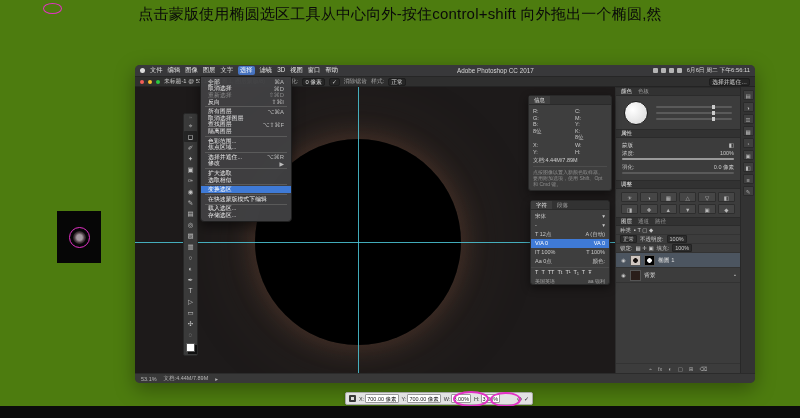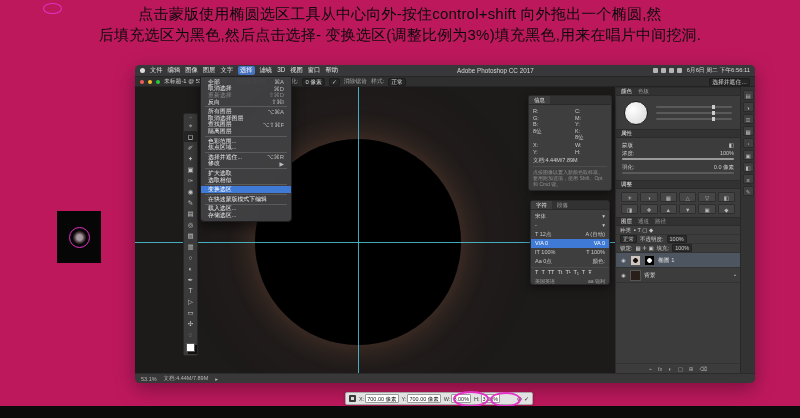--- a/index.html
+++ b/index.html
@@ -1,18 +1,18 @@
 <!DOCTYPE html>
 <html style="--magenta: #e431c6; --blue: #3f7ad6; --guide: #4cc8d9;"><head>
 <meta charset="utf-8">
 <style>
   *{margin:0;padding:0;box-sizing:border-box;}
   html,body{background:#fff;}
   body{width:800px;height:418px;overflow:hidden;}
-  .page{position:relative;width:800px;height:418px;background:#be185d;font-family:"Liberation Sans","DejaVu Sans",sans-serif;overflow:hidden;}
+  .page{position:relative;width:800px;height:418px;background:#4d7c0f;font-family:"Liberation Sans","DejaVu Sans",sans-serif;overflow:hidden;}
 
   
   .tut{position:absolute;top:3px;left:0;width:100%;text-align:center;font-size:15px;line-height:21px;color:#0a0a0a;letter-spacing:.2px;}
 
   
   .anno-ellipse{position:absolute;border:2px solid var(--magenta,#e431c6);border-radius:50%;pointer-events:none;}
   .anno-top{left:43px;top:3px;width:19px;height:11px;border-width:1.5px;}
 
   
   .thumb{position:absolute;left:57px;top:211px;width:44px;height:52px;background:#060606;}
@@ -149,21 +149,20 @@
 
   .blackbar{position:absolute;left:0;top:406px;width:800px;height:12px;background:#0b0b0b;}
 </style>
 </head>
 <body>
 
 <div class="page">
 
   <div class="tut">
     <div>点击蒙版使用椭圆选区工具从中心向外-按住control+shift 向外拖出一个椭圆,然</div>
-    <div>后填充选区为黑色,然后点击选择- 变换选区(调整比例为3%)填充黑色,用来在唱片中间挖洞.</div>
   </div>
   <div class="anno-ellipse anno-top"></div>
 
   <div class="thumb">
     <div class="thumb-hole"></div>
     <div class="anno-ellipse thumb-ring"></div>
   </div>
 
   <div class="ps">
 

